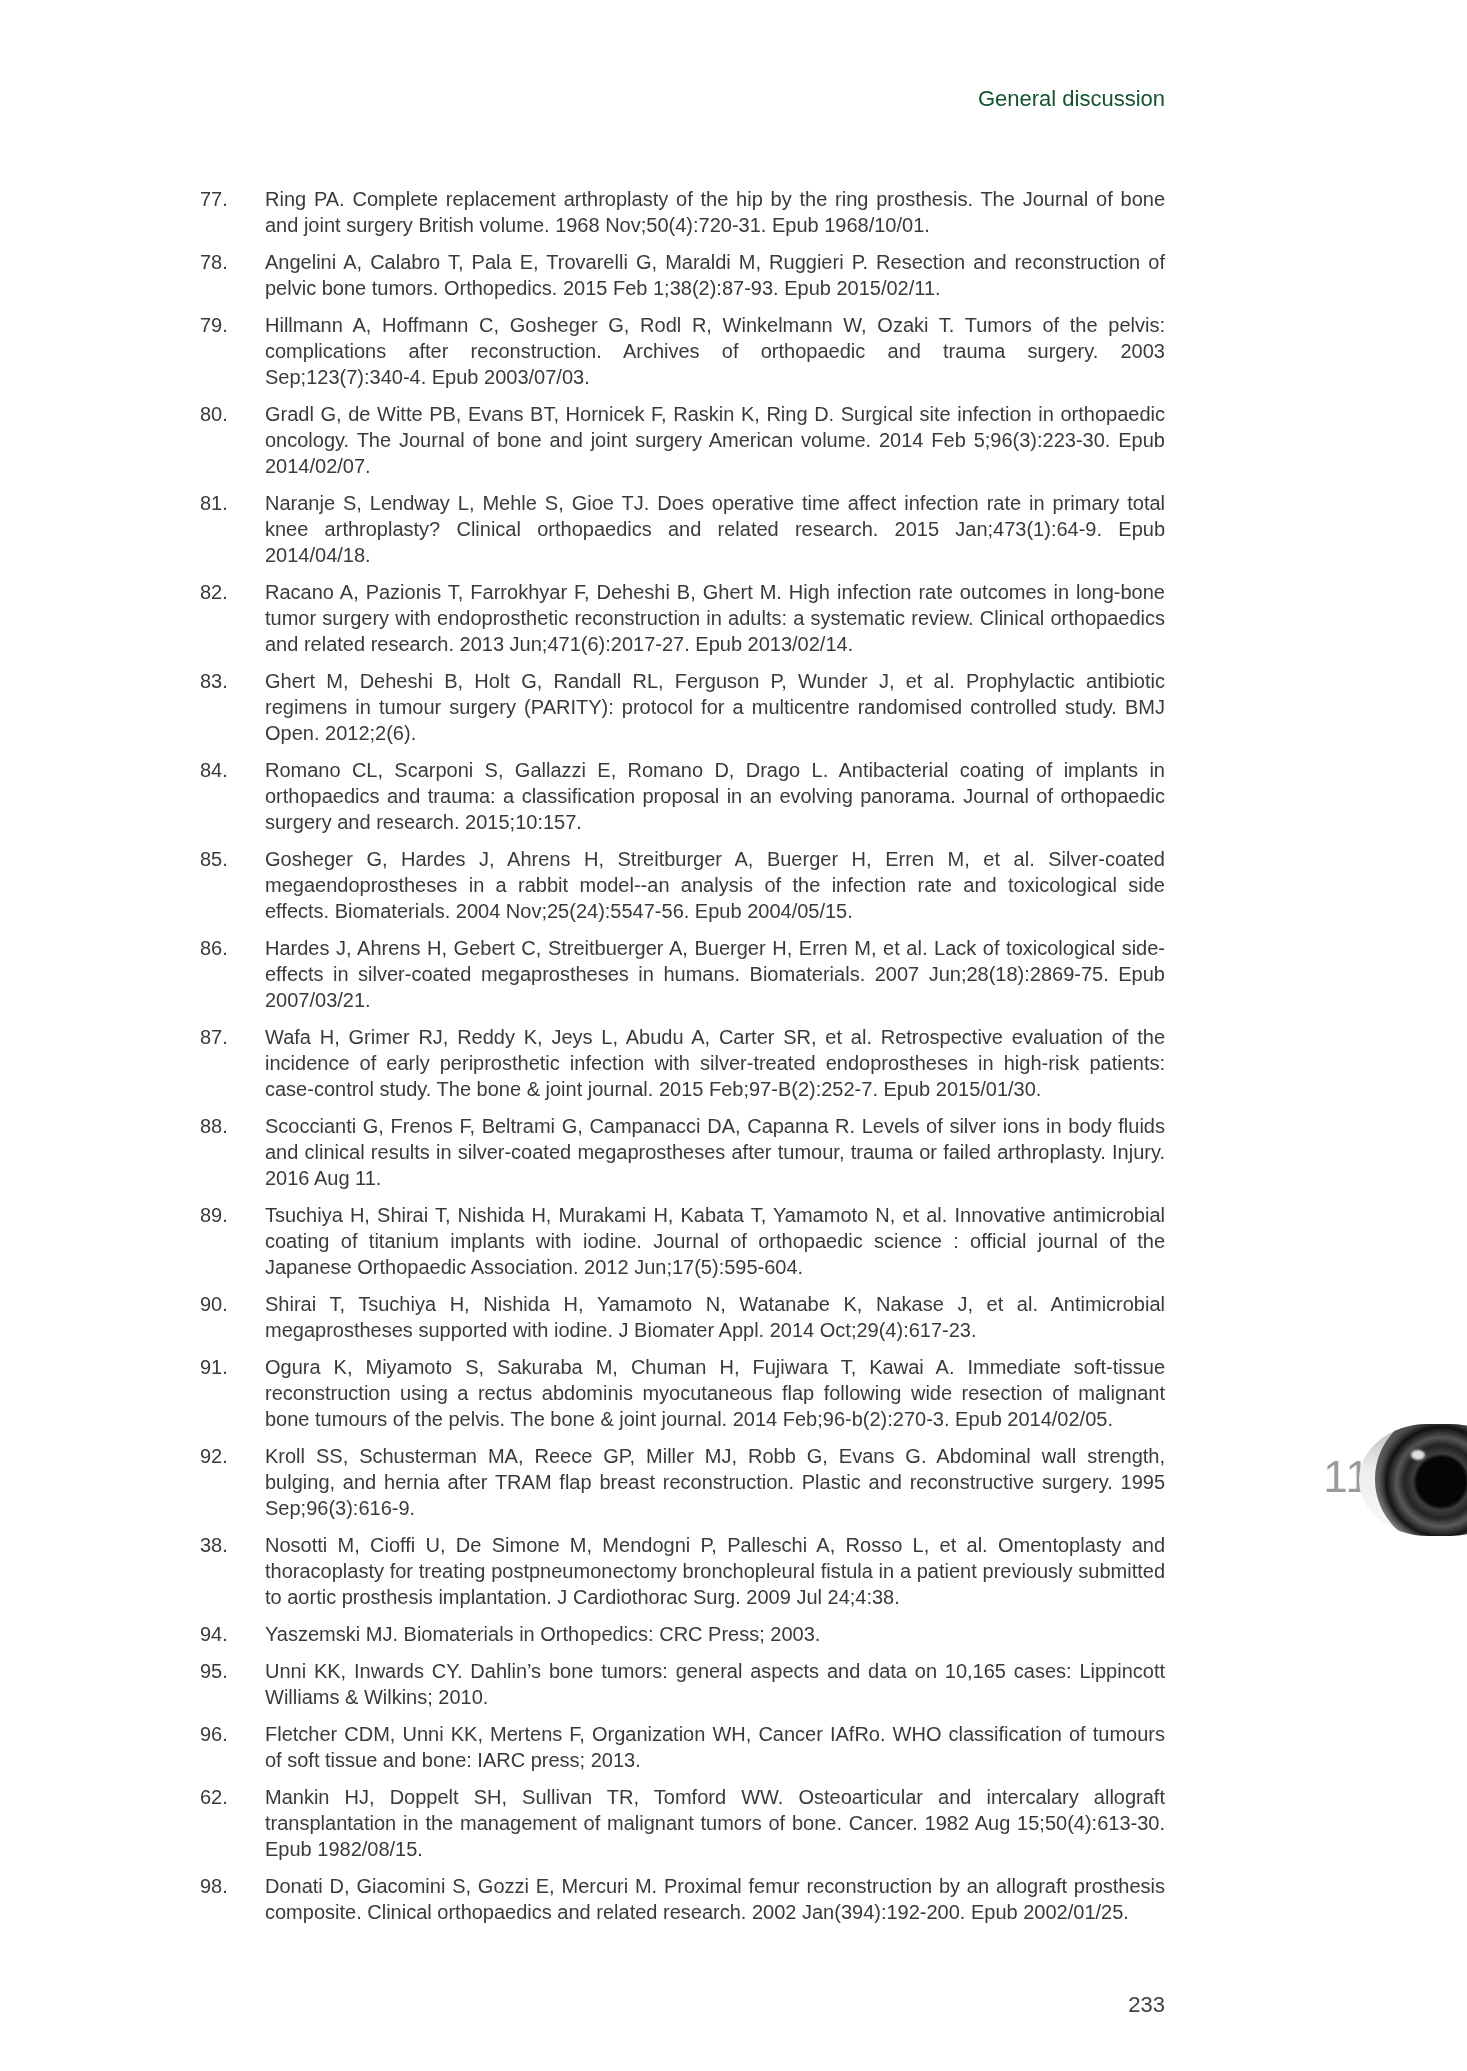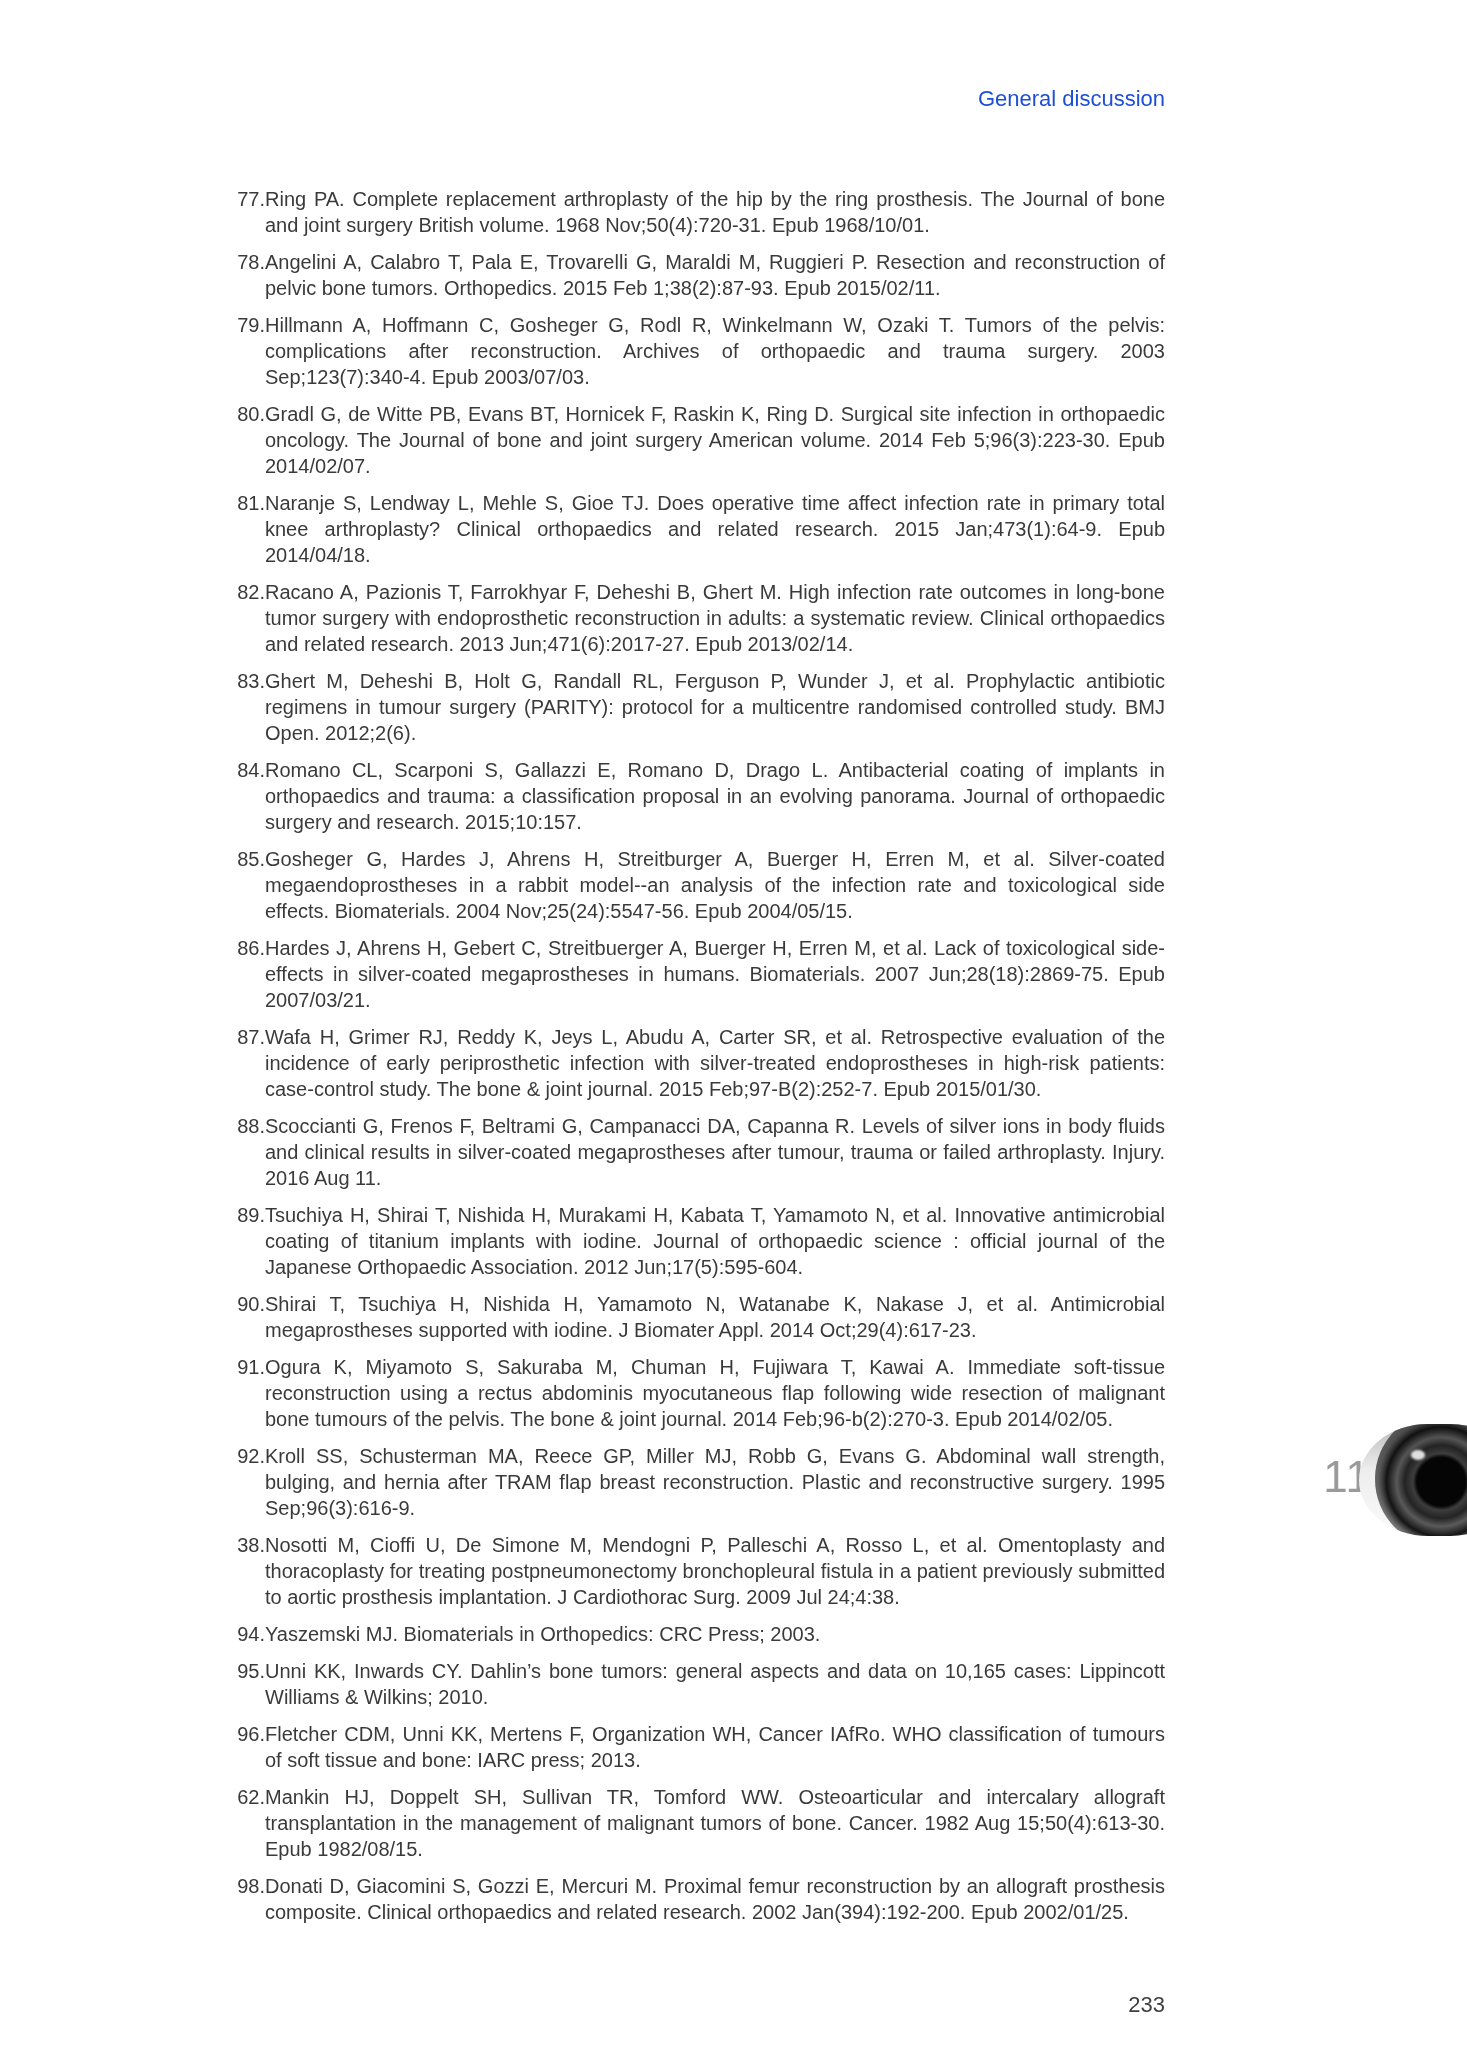--- a/index.html
+++ b/index.html
@@ -14,37 +14,37 @@
     background: #ffffff;
     overflow: hidden;
     font-family: "Liberation Sans", sans-serif;
     color: #3a3a3a;
   }
   .running-header {
     position: absolute;
     top: 86px;
     right: 302px;
     font-size: 22px;
-    color: #1d4ed8;
+    color: #14532d;
   }
   .refs {
     position: absolute;
     top: 186px;
     left: 200px;
     width: 965px;
   }
   .ref {
     display: flex;
     margin-bottom: 11px;
     font-size: 20px;
     line-height: 26px;
   }
   .ref-num {
     flex: 0 0 65px;
-    text-align: right;
+    text-align: left;
   }
   .ref-text {
     flex: 1 1 auto;
     text-align: justify;
     text-justify: inter-word;
   }
   .chapter-number {
     position: absolute;
     top: 1444px;
     right: 96px;

